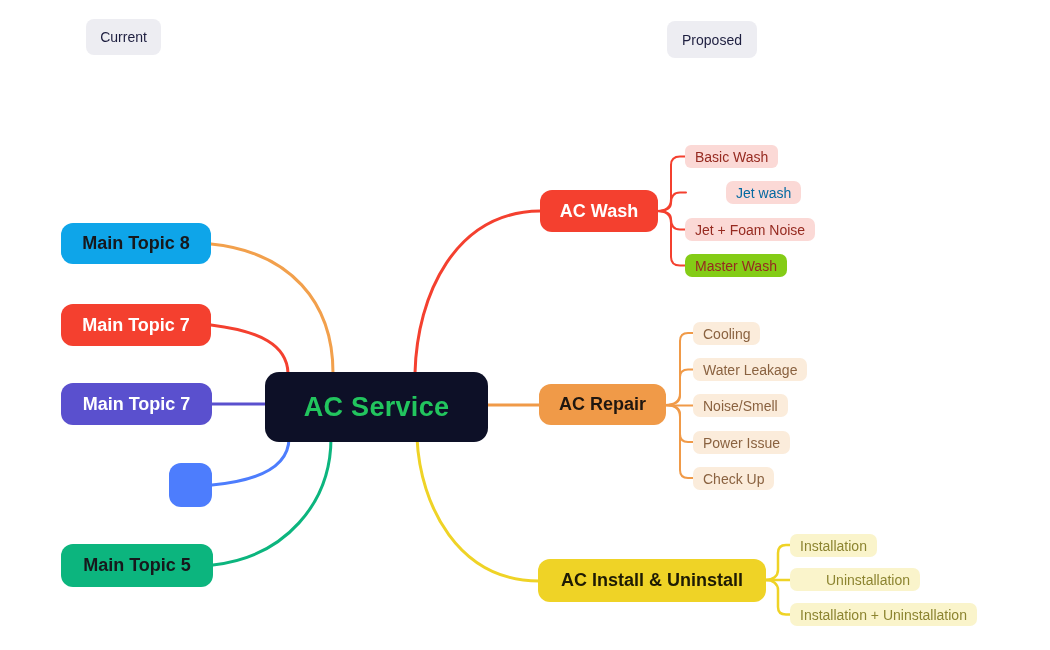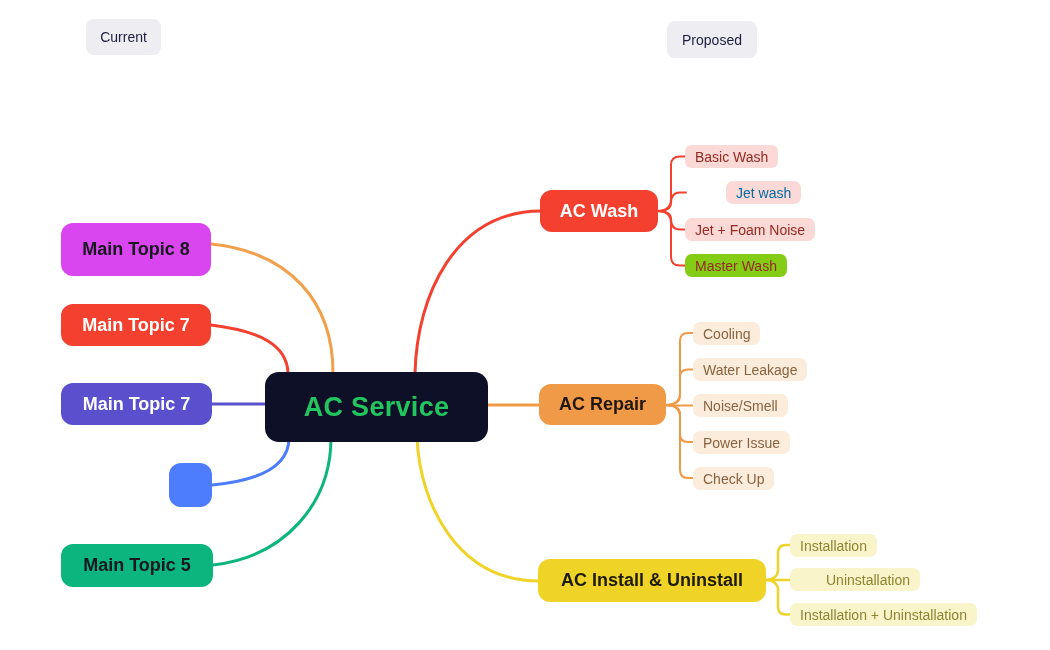--- a/index.html
+++ b/index.html
@@ -57,21 +57,21 @@
   <path d="M 665 405 C 675 405, 680 409, 680 417 L 680 470 Q 680 478, 688 478 L 694 478" stroke-width="2" stroke="#F09A48"></path>
 
   <path d="M 766 580 C 773 580, 778 576, 778 570 L 778 553 Q 778 545, 786 545 L 791 545" stroke-width="2.5" stroke="#EFD326"></path>
   <path d="M 766 580 L 791 580" stroke-width="2.5" stroke="#EFD326"></path>
   <path d="M 766 580 C 773 580, 778 584, 778 590 L 778 607 Q 778 614.5, 786 614.5 L 791 614.5" stroke-width="2.5" stroke="#EFD326"></path>
 </svg>
 
 <div class="tag" style="left:86px;top:19px;width:75px;height:36px;">Current</div>
 <div class="tag" style="left:667px;top:21px;width:90px;height:37px;">Proposed</div>
 
-<div class="node" style="left:61px;top:223px;width:150px;height:53px;background:#d946ef;color:#17181C;">Main Topic 8</div>
+<div class="node" style="left:61px;top:223px;width:150px;height:41px;background:#0ea5e9;color:#17181C;">Main Topic 8</div>
 <div class="node" style="left:61px;top:304px;width:150px;height:42px;background:#F4402F;color:#FFFFFF;">Main Topic 7</div>
 <div class="node" style="left:61px;top:383px;width:151px;height:42px;background:#5A50CE;color:#FFFFFF;">Main Topic 7</div>
 <div class="node" style="left:169px;top:463px;width:43px;height:44px;background:#4D7DFD;"></div>
 <div class="node" style="left:61px;top:544px;width:152px;height:43px;background:#0CB57E;color:#17181C;">Main Topic 5</div>
 
 <div class="node root" style="left:265px;top:372px;width:223px;height:70px;background:#0D1027;color:#22c55e;">AC Service</div>
 
 <div class="node" style="left:540px;top:190px;width:118px;height:42px;background:#F4402F;color:#FFFFFF;">AC Wash</div>
 <div class="node" style="left:539px;top:384px;width:127px;height:41px;background:#F09A48;color:#201710;">AC Repair</div>
 <div class="node" style="left:538px;top:559px;width:228px;height:43px;background:#EFD326;color:#1E1B04;">AC Install &amp; Uninstall</div>

